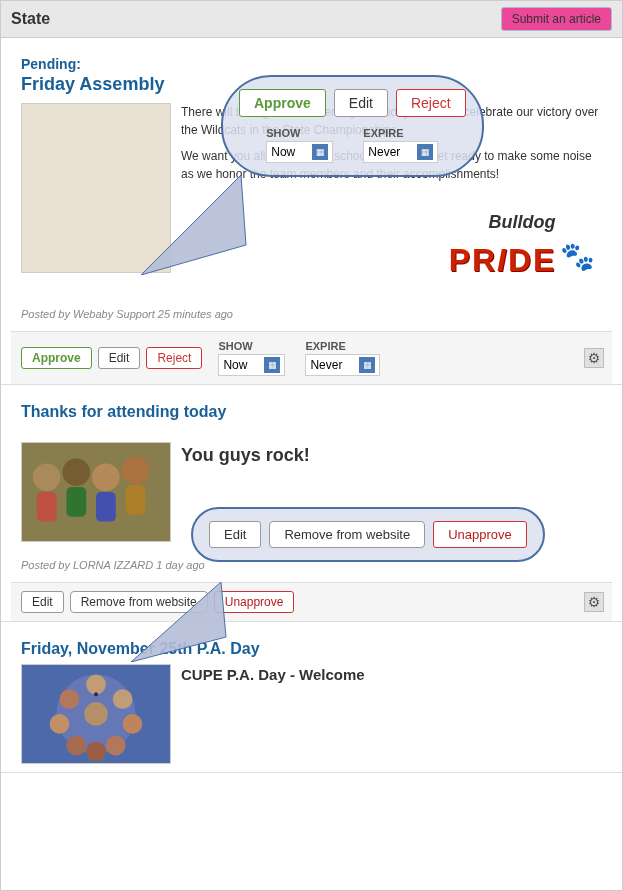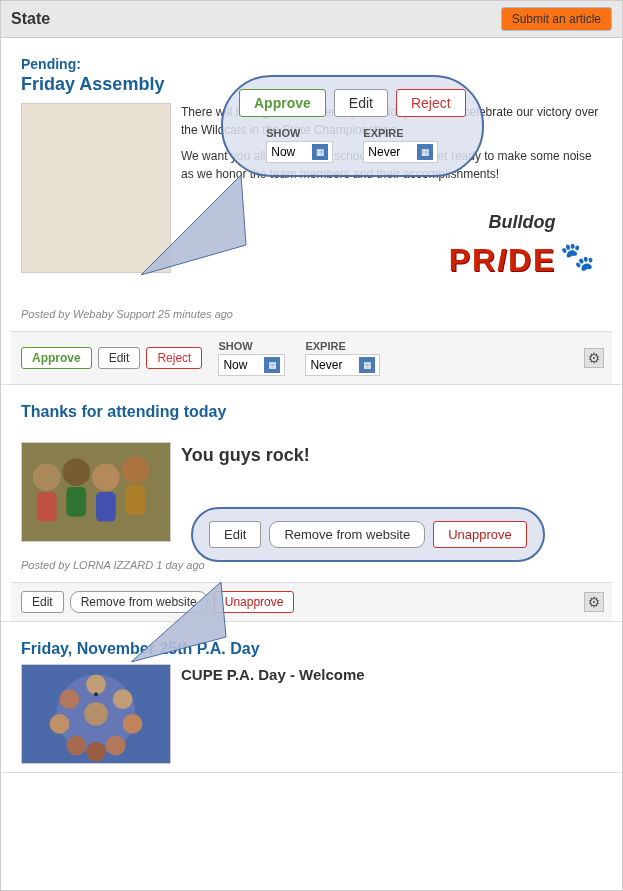--- a/index.html
+++ b/index.html
@@ -28,21 +28,21 @@
       display: flex;
       justify-content: space-between;
       align-items: center;
     }
     .news-title {
       font-size: 16px;
       font-weight: bold;
       color: #333;
     }
     .submit-btn {
-      background: #f97316;
+      background: #ec4899;
       border: 1px solid #aabbd0;
       padding: 4px 10px;
       font-size: 12px;
       color: #333;
       cursor: pointer;
       border-radius: 3px;
     }
 
     
     .article-section {
@@ -142,21 +142,21 @@
       cursor: pointer;
       border-radius: 3px;
     }
     .btn-remove {
       background: white;
       border: 1px solid #999;
       color: #333;
       padding: 3px 10px;
       font-size: 12px;
       cursor: pointer;
-      border-radius: 9px;
+      border-radius: 4px;
     }
     .btn-unapprove {
       background: white;
       border: 1px solid #cc3333;
       color: #b91c1c;
       padding: 3px 10px;
       font-size: 12px;
       cursor: pointer;
       border-radius: 3px;
     }

